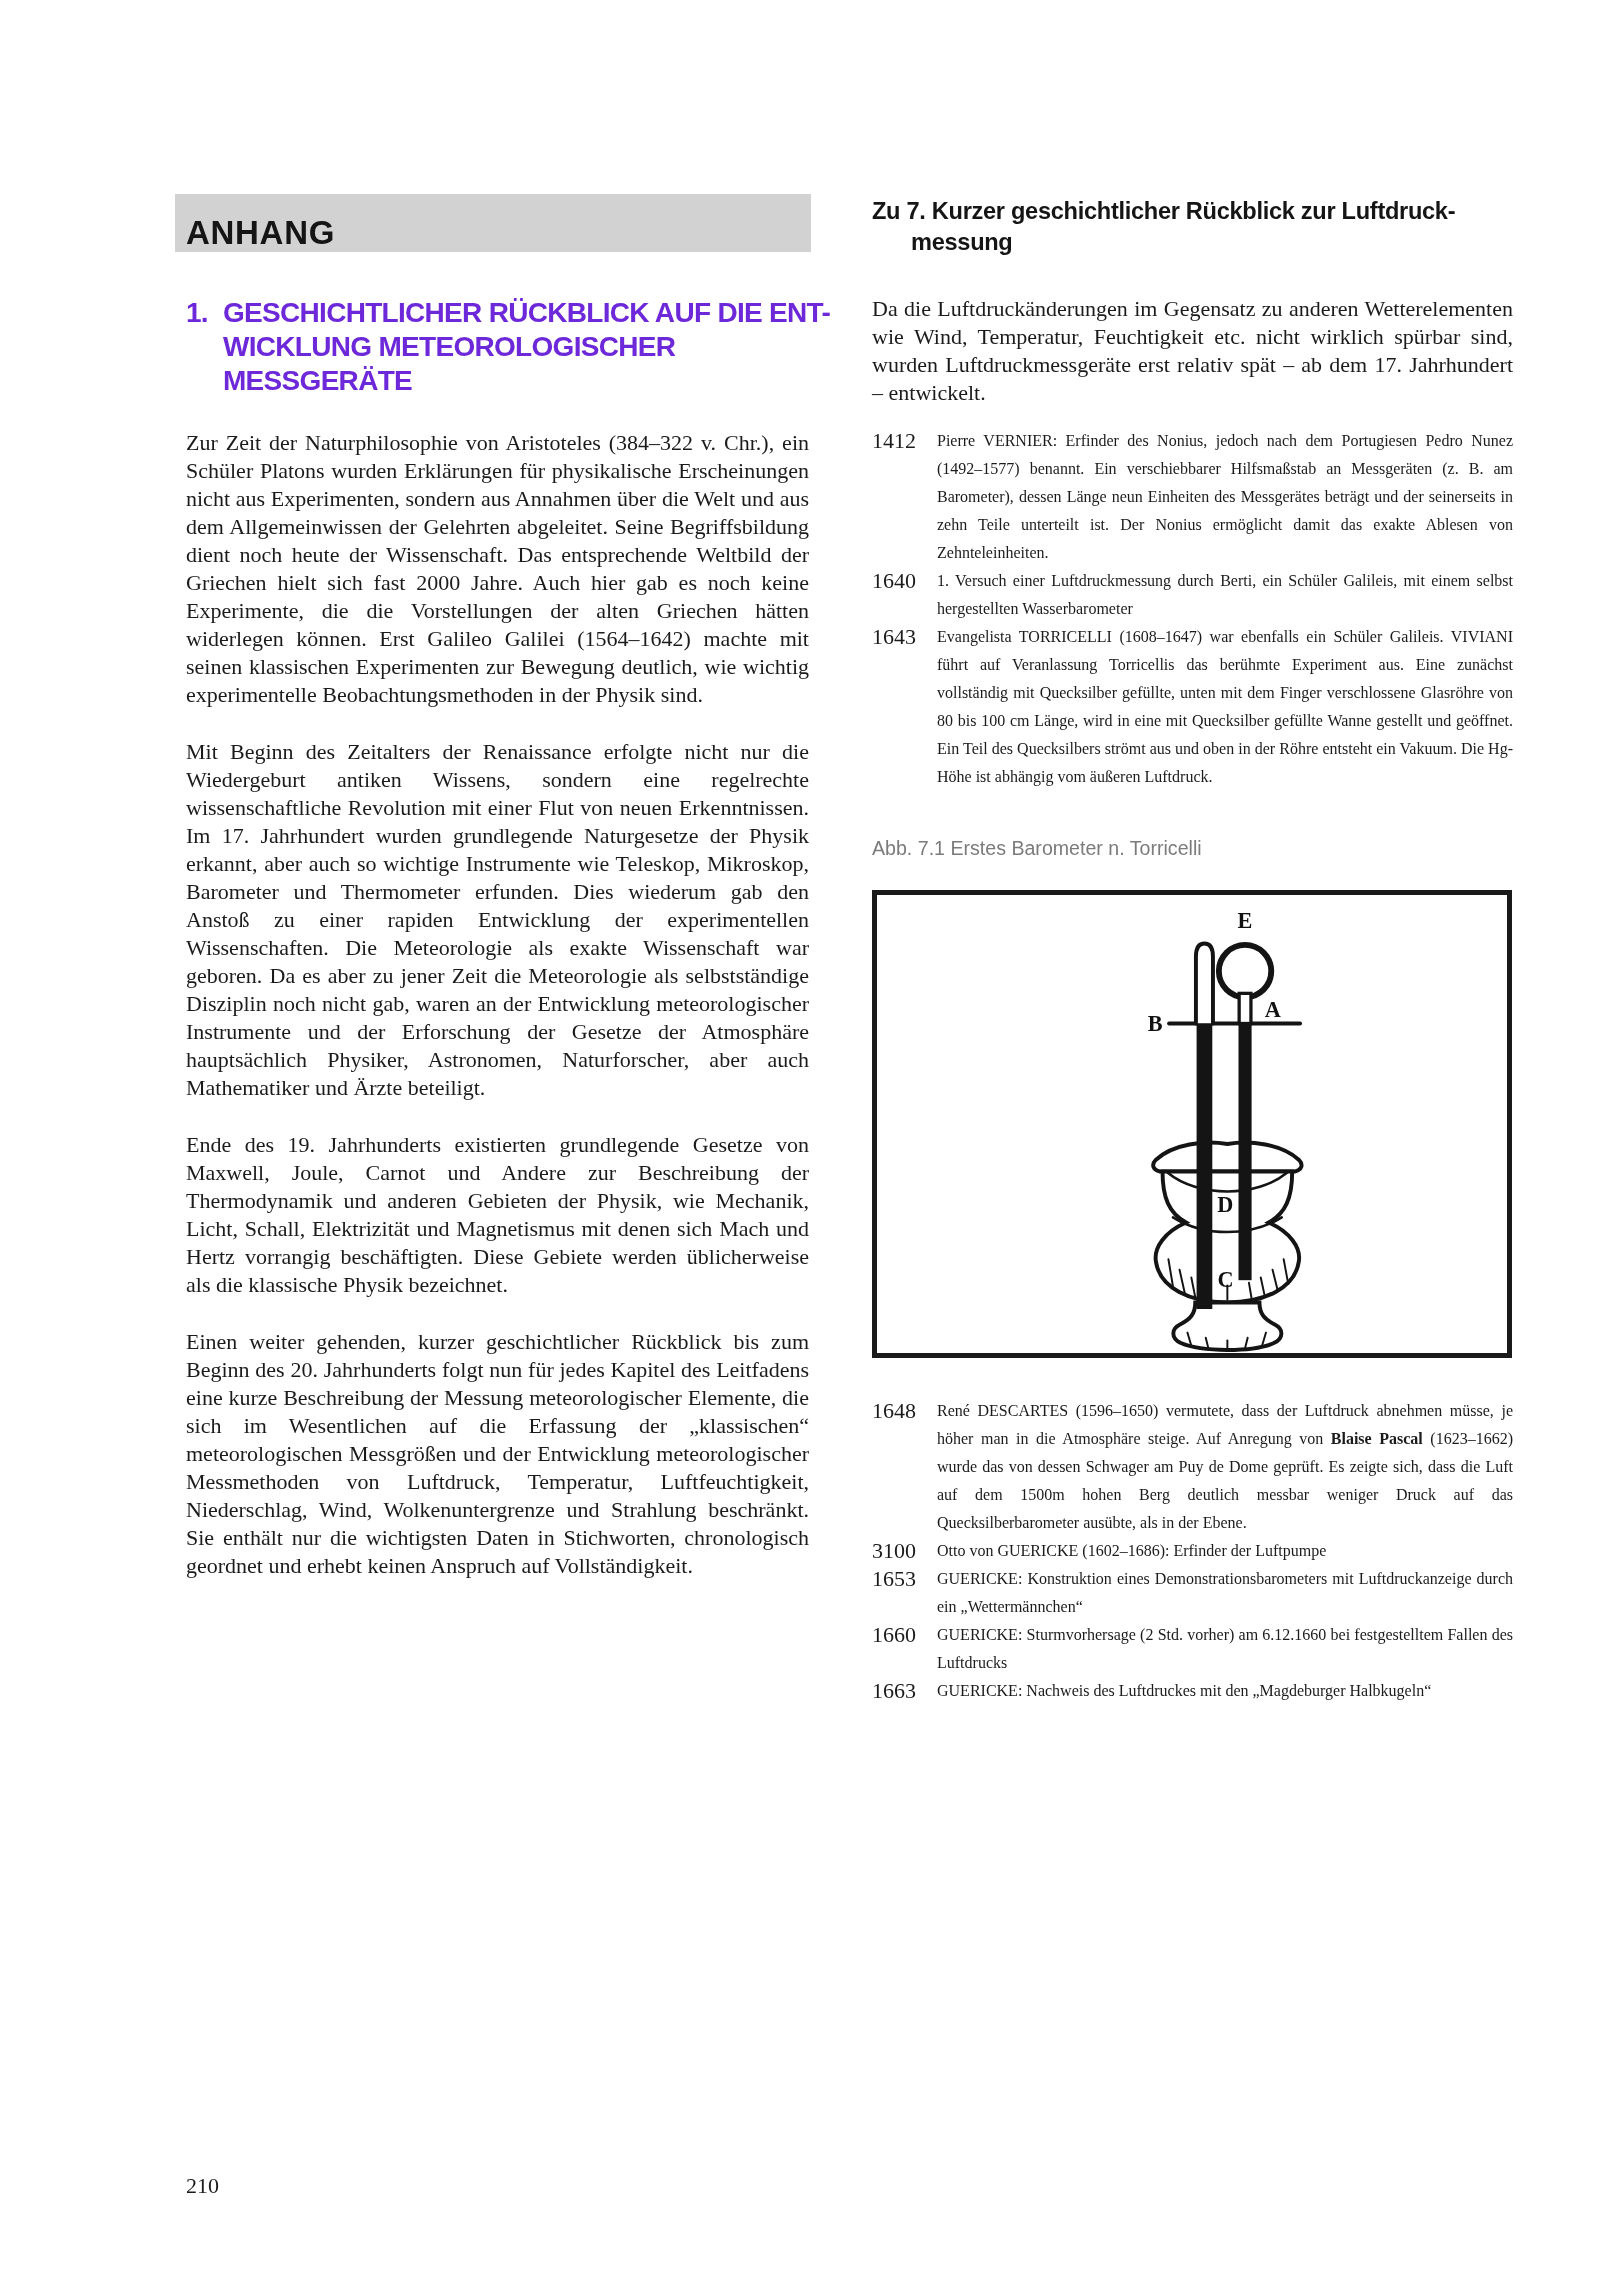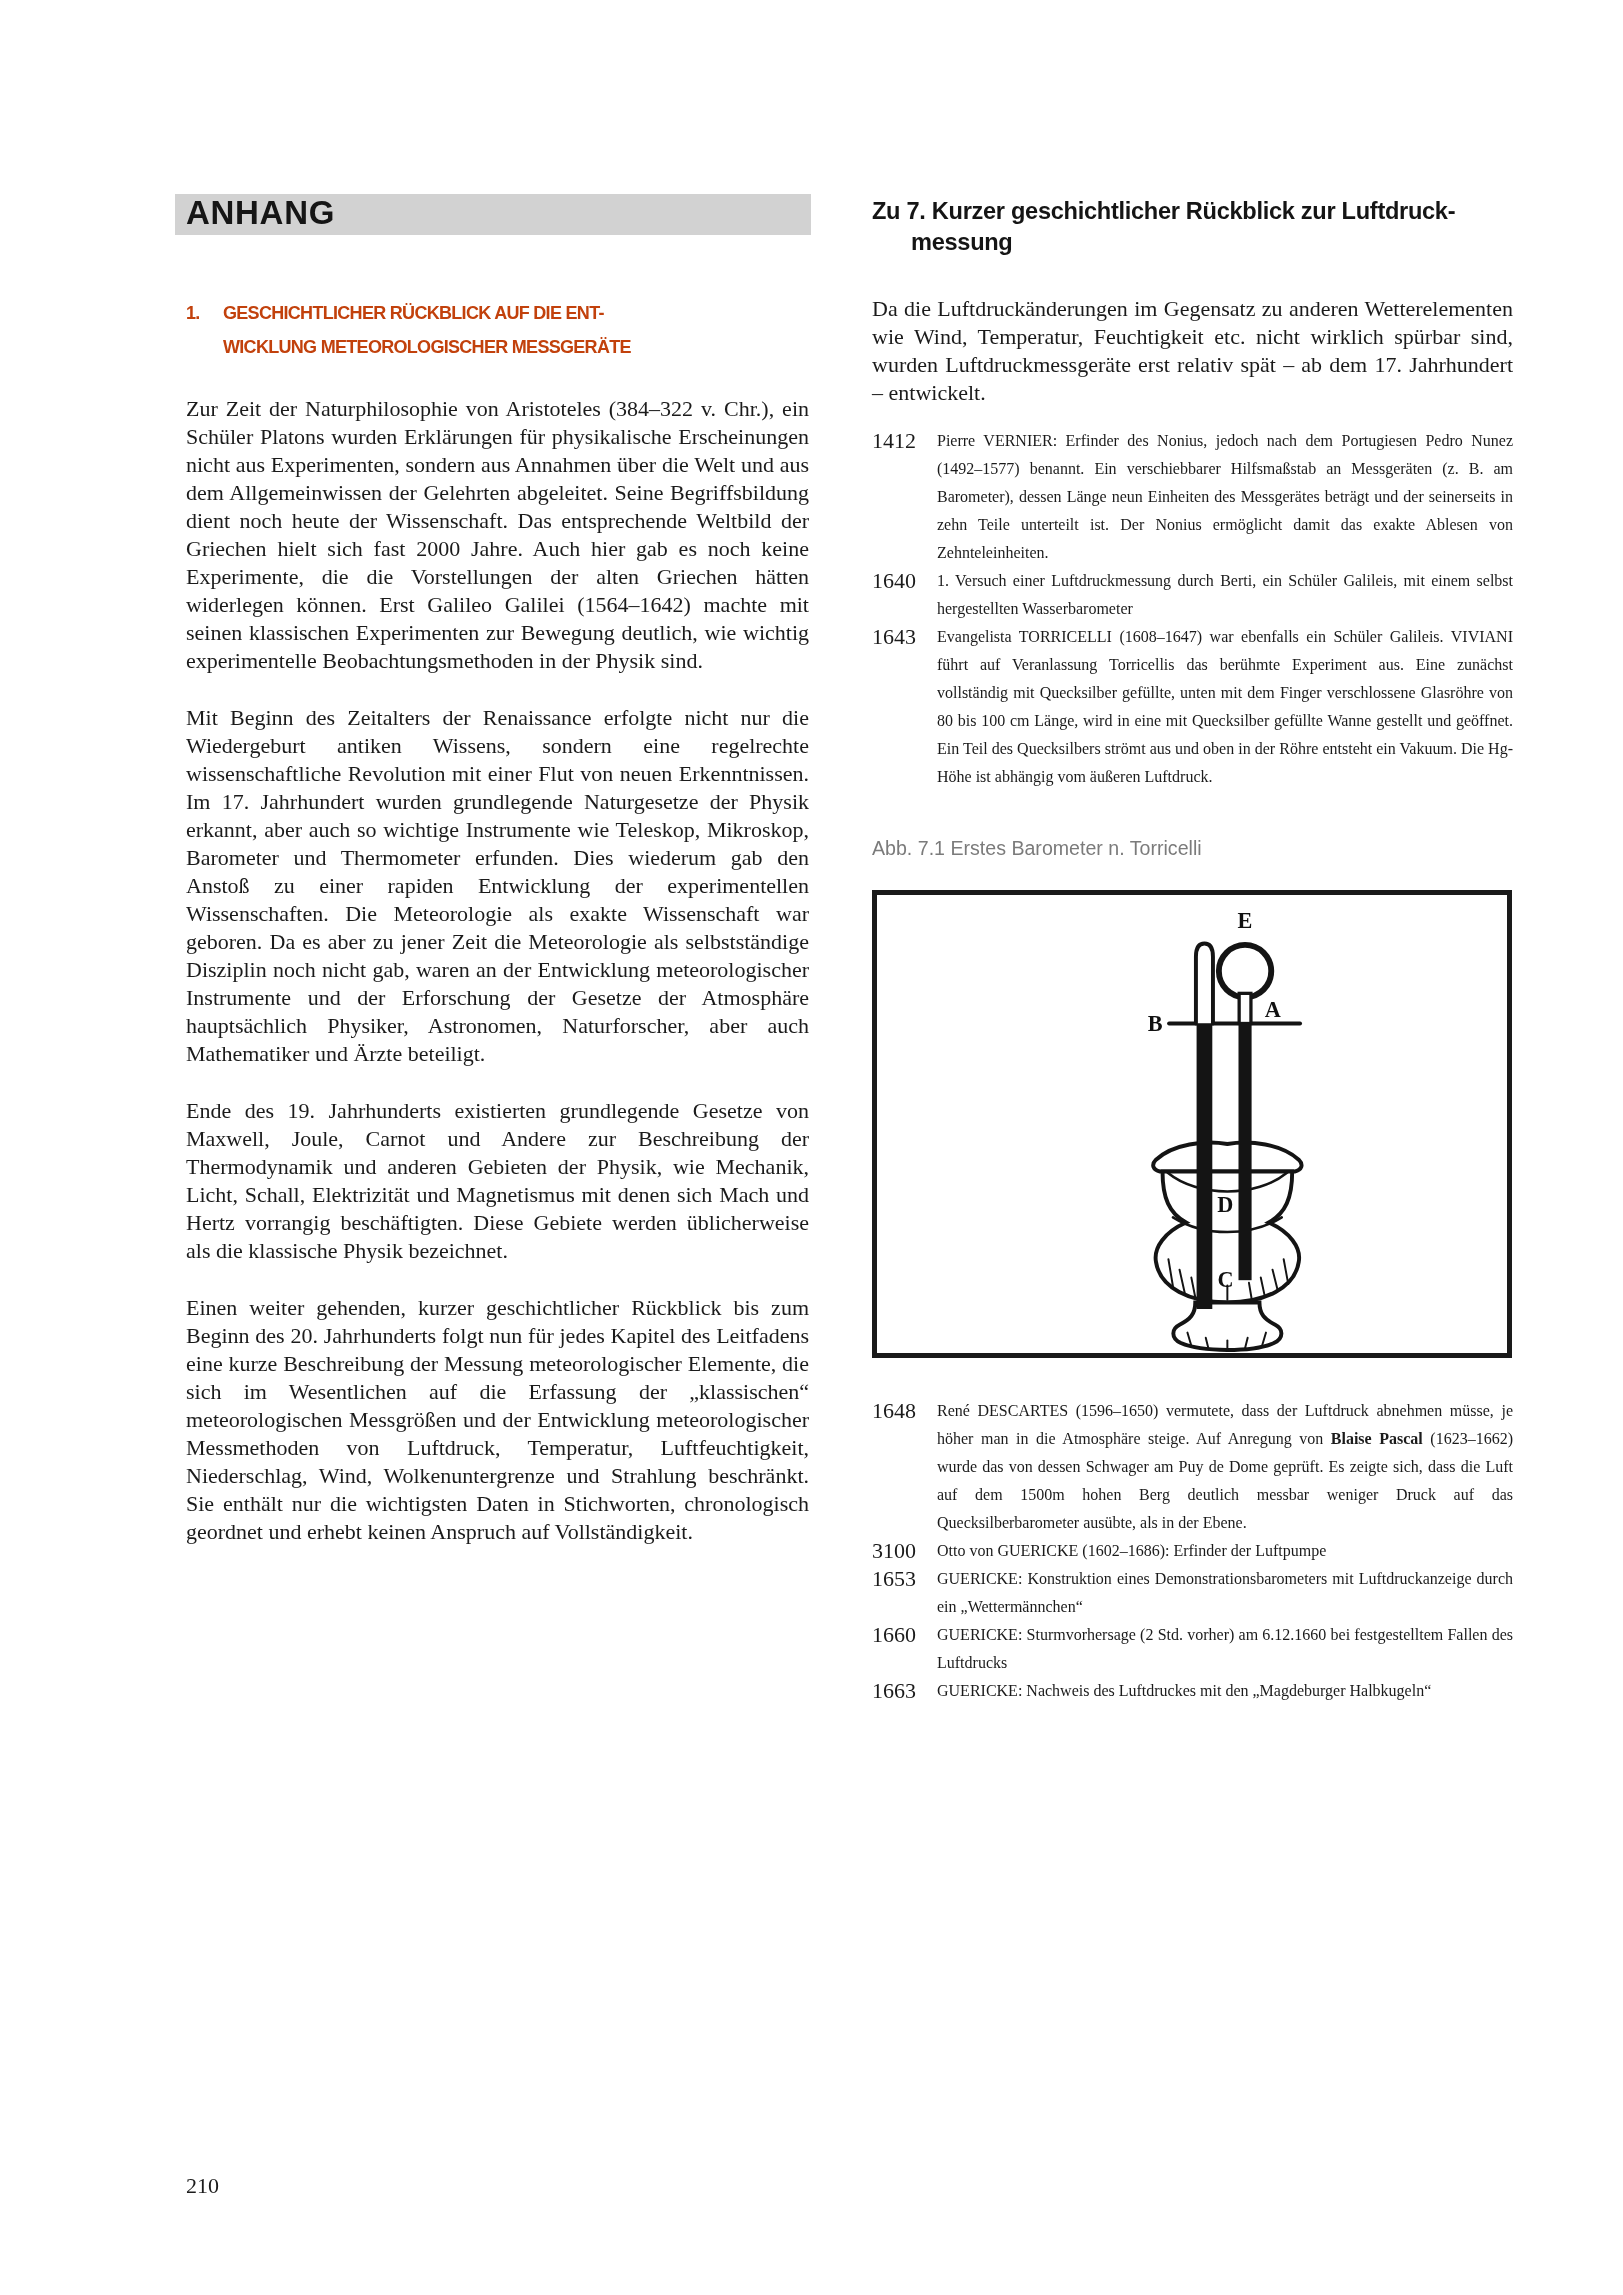--- a/index.html
+++ b/index.html
@@ -5,31 +5,31 @@
   :root{
     --ink:#1b1b1b; --paper:#ffffff; --banner_bg:#d2d2d2;
     --caption_gray:#7b7b7b; --figure_border:#1a1a1a;
   }
   *{box-sizing:border-box; margin:0; padding:0;}
   html,body{background:#fff;}
   body{width:1623px; height:2295px; position:relative; font-family:"Liberation Serif", serif; color:var(--ink);}
   .page{position:absolute; inset:0; background:var(--paper); overflow:hidden;}
 
   
-  .banner{position:absolute; left:175px; top:194px; width:636px; height:41px;
-          background:var(--banner_bg); padding-left:11px; display:flex; align-items:flex-start;}
+  .banner{position:absolute; left:175px; top:194px; width:636px; height:58px;
+          background:var(--banner_bg); padding-left:11px; display:flex; align-items:flex-end;}
   .banner span{font-family:"Liberation Sans", sans-serif; font-weight:bold;
                font-size:33px; letter-spacing:0.7px; color:#151515;}
 
   
   .col-left{position:absolute; left:186px; top:296px; width:623px;}
   .col-right{position:absolute; left:872px; top:196px; width:641px;}
 
   .chapter-heading{font-family:"Liberation Sans", sans-serif; font-weight:bold;
-                   font-size:18px; line-height:34px; letter-spacing:-0.7px; color:#c2410c;
+                   font-size:28px; line-height:34px; letter-spacing:-0.7px; color:#6d28d9;
                    margin-bottom:31px;}
   .chapter-heading .h-num{display:inline-block; width:37px;}
   .chapter-heading .h-line2{padding-left:37px;}
   .h-line1{white-space:nowrap;}
 
   .body-text{font-size:22px; line-height:28px; text-align:justify;
              hyphens:auto; -webkit-hyphens:auto; margin-bottom:29px;}
 
   .sub-heading{font-family:"Liberation Sans", sans-serif; font-weight:bold;
                font-size:23.6px; line-height:31px; letter-spacing:-0.3px; color:#151515;

